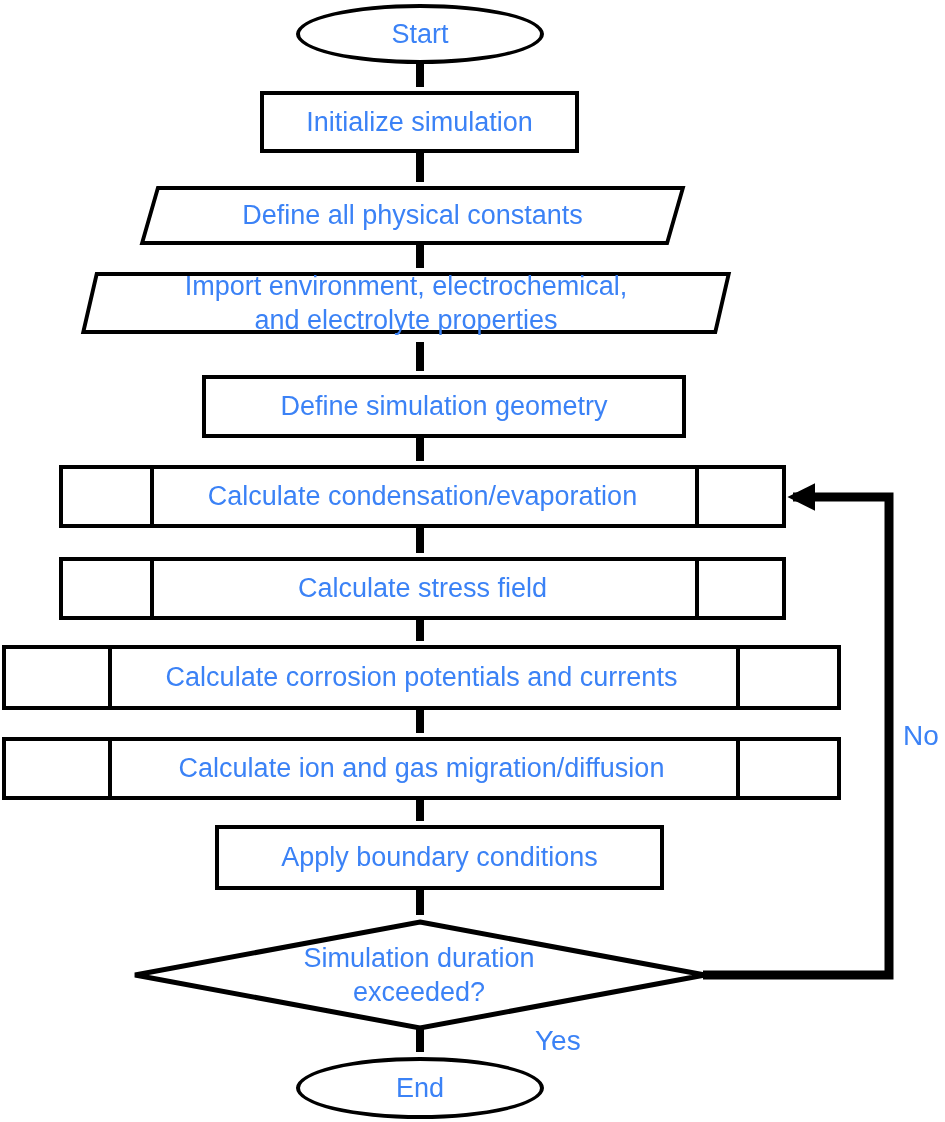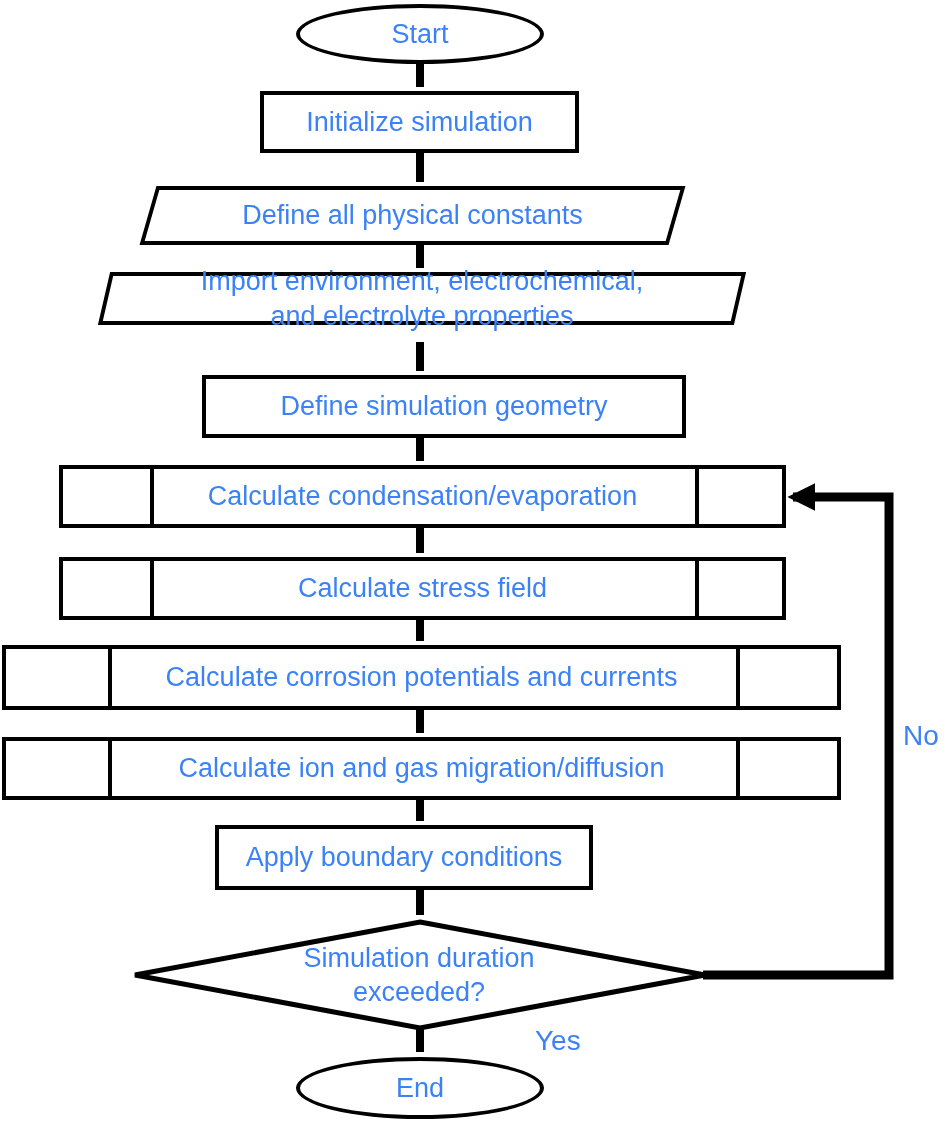--- a/index.html
+++ b/index.html
@@ -110,21 +110,21 @@
 
   <div class="node process" id="node-init" style="left:260px; top:91px; width:319px; height:62px;">
     <span class="lbl">Initialize simulation</span>
   </div>
 
   <div class="node para" id="node-constants" style="left:138px; top:186px; width:549px; height:59px;">
     <div class="para-bg"></div>
     <span class="lbl">Define all physical constants</span>
   </div>
 
-  <div class="node para" id="node-import" style="left:92px; top:272px; width:660px; height:53px;">
+  <div class="node para" id="node-import" style="left:76px; top:272px; width:660px; height:62px;">
     <div class="para-bg"></div>
     <span class="lbl">Import environment, electrochemical,
 and electrolyte properties</span>
   </div>
 
   <div class="node process" id="node-geometry" style="left:202px; top:375px; width:484px; height:63px;">
     <span class="lbl">Define simulation geometry</span>
   </div>
 
   <div class="node subroutine" id="node-condensation" style="left:59px; top:465px; width:727px; height:63px;">
@@ -144,21 +144,21 @@
     <div class="vbar" style="left:730px;"></div>
     <span class="lbl">Calculate corrosion potentials and currents</span>
   </div>
 
   <div class="node subroutine" id="node-migration" style="left:2px; top:737px; width:839px; height:63px;">
     <div class="vbar" style="left:102px;"></div>
     <div class="vbar" style="left:730px;"></div>
     <span class="lbl">Calculate ion and gas migration/diffusion</span>
   </div>
 
-  <div class="node process" id="node-boundary" style="left:215px; top:825px; width:378px; height:65px;">
+  <div class="node process" id="node-boundary" style="left:215px; top:825px; width:449px; height:65px;">
     <span class="lbl">Apply boundary conditions</span>
   </div>
 
   <div class="node decision" id="node-decision" style="left:128px; top:918px; width:582px; height:114px;">
     <svg width="582" height="114" viewBox="0 0 582 114">
       <polygon points="292,4 577,57 292,110 7,57" fill="#ffffff" stroke="#000000" stroke-width="5" stroke-linejoin="miter"></polygon>
     </svg>
     <span class="lbl">Simulation duration
 exceeded?</span>
   </div>

